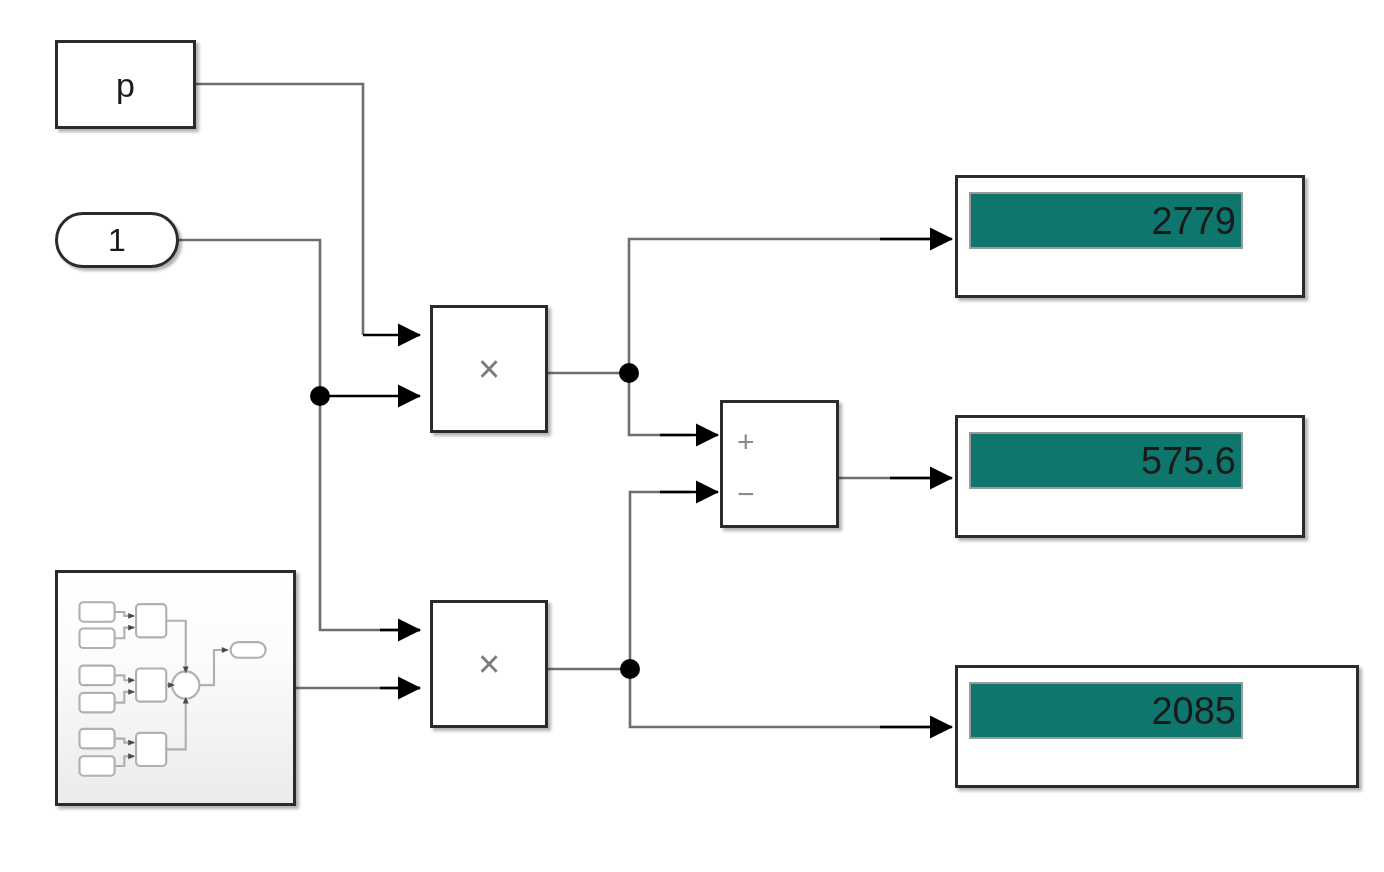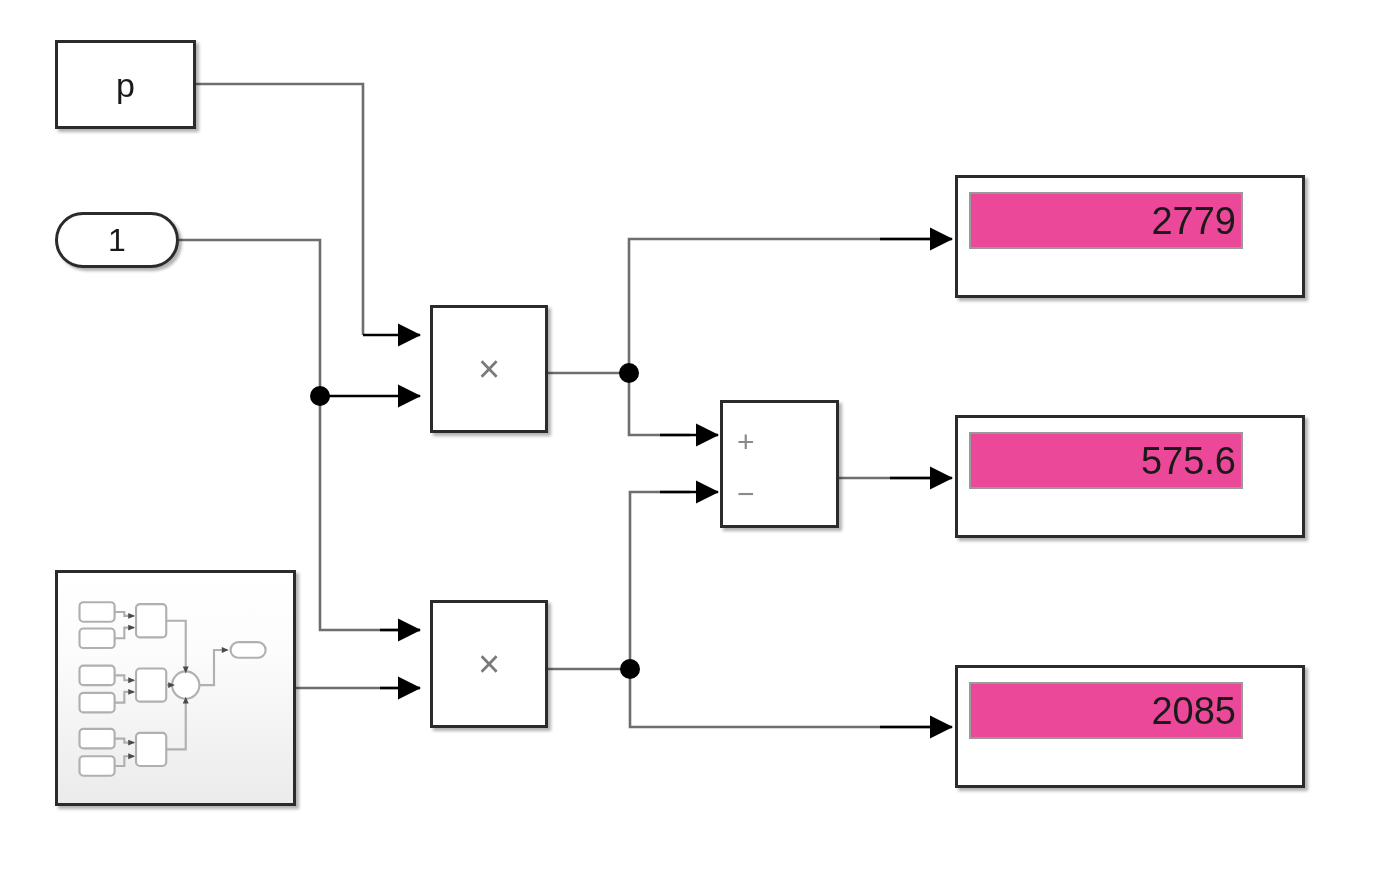--- a/index.html
+++ b/index.html
@@ -51,21 +51,21 @@
 
   
   .disp-blk{
     background:#ffffff;
     border:3px solid #2b2b2b;
     box-shadow:3px 3px 3px rgba(0,0,0,0.30);
     position:absolute;box-sizing:border-box;
   }
   .disp-inner{
     position:absolute;left:11px;top:14px;width:274px;height:57px;
-    background:#ec4899;border:2px solid #9a9a9a;box-sizing:border-box;
+    background:#0f766e;border:2px solid #9a9a9a;box-sizing:border-box;
     display:flex;align-items:center;justify-content:flex-end;
     padding-right:5px;
     padding-left:29px;
   }
   .disp-val{font-size:38px;color:#1a1a1a;line-height:1;}
 
   
   .subsys-blk{
     position:absolute;box-sizing:border-box;
     border:3px solid #2b2b2b;
@@ -201,19 +201,19 @@
       <span class="disp-val">2779</span>
     </div>
   </div>
 
   <div class="disp-blk" style="left:955px;top:415px;width:350px;height:123px;">
     <div class="disp-inner">
       <span class="disp-val">575.6</span>
     </div>
   </div>
 
-  <div class="disp-blk" style="left:955px;top:665px;width:350px;height:123px;">
+  <div class="disp-blk" style="left:955px;top:665px;width:404px;height:123px;">
     <div class="disp-inner">
       <span class="disp-val">2085</span>
     </div>
   </div>
 
 </div>
 
 </body></html>

